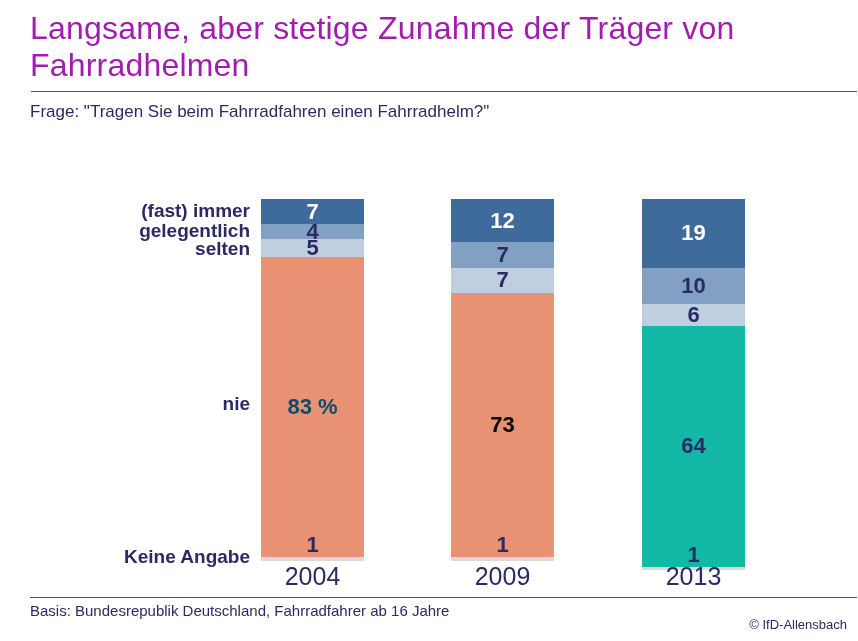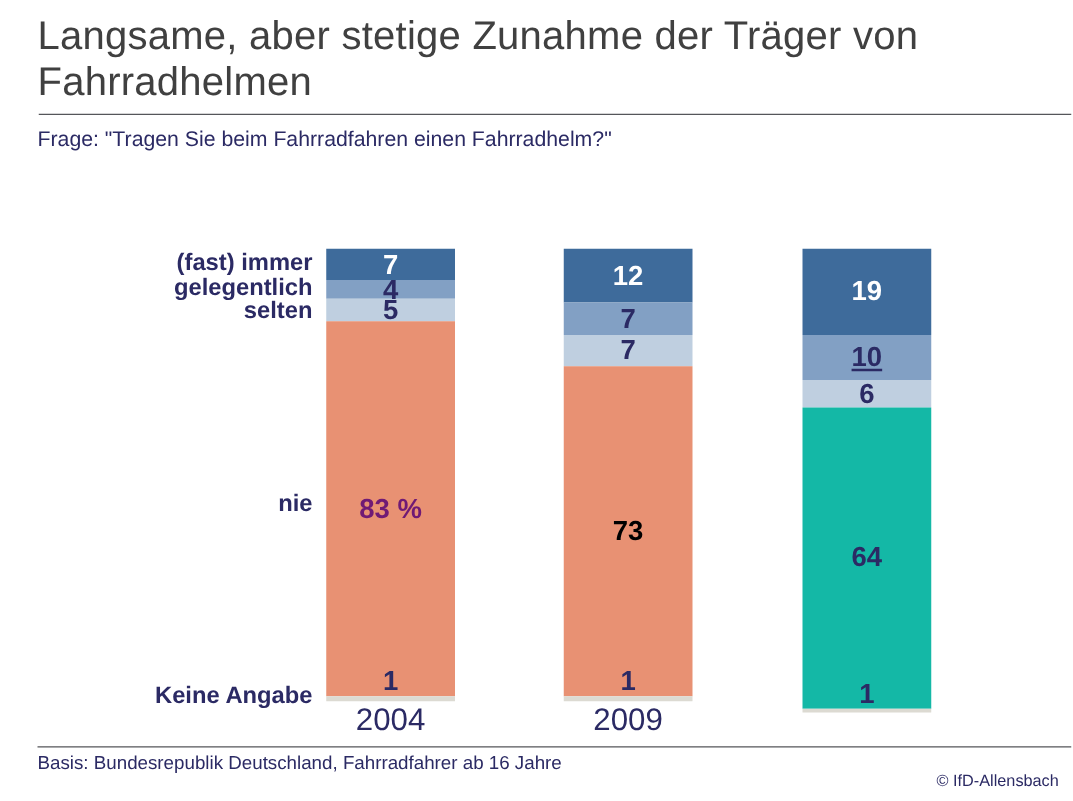--- a/index.html
+++ b/index.html
@@ -2,21 +2,21 @@
 <html><head>
 <meta charset="utf-8">
 <style>
   html,body{margin:0;padding:0;background:#ffffff;}
   #canvas{
     position:relative;width:858px;height:641px;background:#ffffff;overflow:hidden;
     font-family:"Liberation Sans", sans-serif;color:#2b2a64;
   }
   .title{
     position:absolute;left:30px;top:10px;width:800px;
-    font-size:32px;line-height:37px;font-weight:500;letter-spacing:.2px;color:#404040;
+    font-size:32px;line-height:37px;font-weight:500;letter-spacing:.2px;color:#a21caf;
   }
   .rule{position:absolute;height:1px;background:#55565a;}
   .rule-top{left:31px;top:91px;width:826px;}
   .rule-bottom{left:30px;top:597px;width:827px;}
   .question{position:absolute;left:30px;top:102px;font-size:17px;color:#2b2a64;}
   .intro{position:absolute;left:42px;top:146px;font-size:18px;line-height:21px;font-weight:bold;}
   .row-label{
     position:absolute;right:608px;width:230px;text-align:right;
     font-size:19px;line-height:20px;font-weight:bold;white-space:nowrap;
   }
@@ -58,21 +58,21 @@
         <div class="seg" style="height: 25.34px; background: rgb(62, 107, 155);">
           <span class="seg-label" style="color: rgb(255, 255, 255);">7</span>
         </div>
         <div class="seg" style="height: 14.48px; background: rgb(130, 160, 196);">
           <span class="seg-label" style="color: rgb(43, 42, 100);">4</span>
         </div>
         <div class="seg" style="height: 18.1px; background: rgb(191, 207, 224);">
           <span class="seg-label" style="color: rgb(43, 42, 100);">5</span>
         </div>
         <div class="seg" style="height: 300.46px; background: rgb(232, 145, 115);">
-          <span class="seg-label" style="color: #701a75;">83 %</span>
+          <span class="seg-label" style="color: #0c4a6e;">83 %</span>
         </div>
         <div class="seg" style="height: 3.62px; background: rgb(220, 218, 210);">
           <span class="seg-label above" style="color: rgb(43, 42, 100);">1</span>
         </div>
       </div>
       <div class="bar" style="left: 451px;">
         <div class="seg" style="height: 43.44px; background: rgb(62, 107, 155); text-align: center;">
           <span class="seg-label" style="color: rgb(255, 255, 255);">12</span>
         </div>
         <div class="seg" style="height: 25.34px; background: rgb(130, 160, 196);">
@@ -85,36 +85,37 @@
           <span class="seg-label" style="color: #000000;">73</span>
         </div>
         <div class="seg" style="height: 3.62px; background: rgb(220, 218, 210);">
           <span class="seg-label above" style="color: rgb(43, 42, 100);">1</span>
         </div>
       </div>
       <div class="bar" style="left: 642px;">
         <div class="seg" style="height: 68.78px; background: rgb(62, 107, 155);">
           <span class="seg-label" style="color: rgb(255, 255, 255);">19</span>
         </div>
-        <div class="seg" style="height: 36.2px; background: rgb(130, 160, 196); text-decoration: underline;">
+        <div class="seg" style="height: 36.2px; background: rgb(130, 160, 196);">
           <span class="seg-label" style="color: rgb(43, 42, 100);">10</span>
         </div>
         <div class="seg" style="height: 21.72px; background: rgb(191, 207, 224);">
           <span class="seg-label" style="color: rgb(43, 42, 100);">6</span>
         </div>
         <div class="seg" style="height: 241px; background: #14b8a6;">
           <span class="seg-label" style="color: rgb(43, 42, 100);">64</span>
         </div>
         <div class="seg" style="height: 3.62px; background: rgb(220, 218, 210);">
           <span class="seg-label above" style="color: rgb(43, 42, 100);">1</span>
         </div>
       </div>
     </div>
 
   <div class="year" style="left:261px">2004</div>
   <div class="year" style="left:451px">2009</div>
+  <div class="year" style="left:642px">2013</div>
 
   <div class="rule rule-bottom"></div>
 
   <div class="basis">Basis: Bundesrepublik Deutschland, Fahrradfahrer ab 16 Jahre</div>
   <div class="copyright">© IfD-Allensbach</div>
 
 </div>
 
 </body></html>

